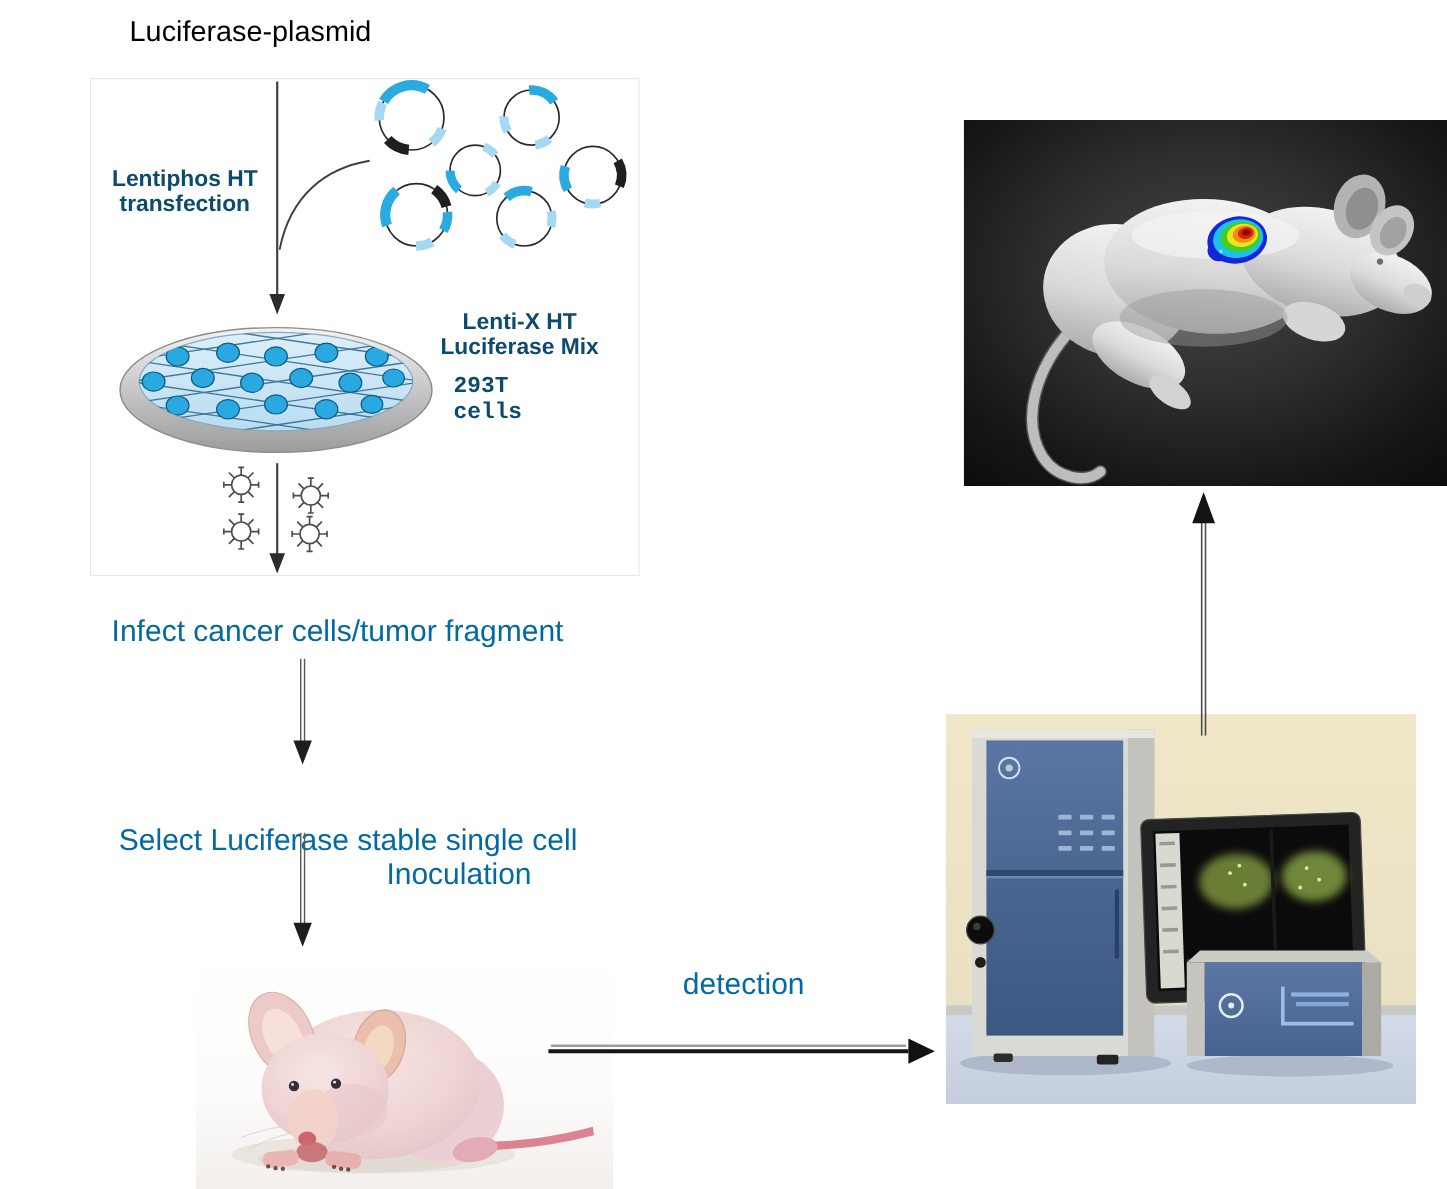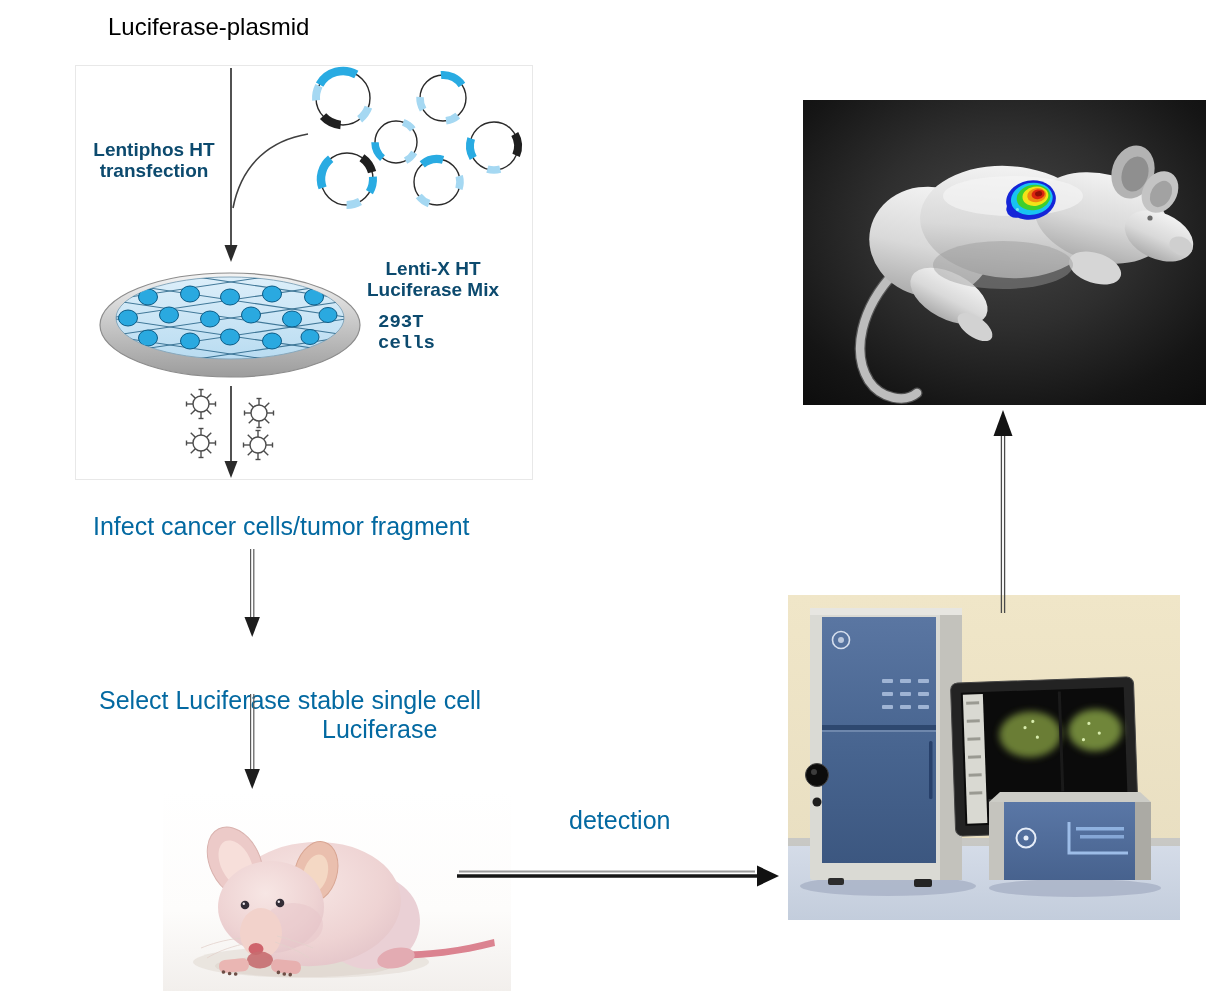--- a/index.html
+++ b/index.html
@@ -175,21 +175,21 @@
     </div>
     <div class="fig-label packaging">
       <div>Lenti-X HT</div>
       <div>Luciferase Mix</div>
     </div>
     <div class="fig-label cells">293T cells</div>
   </div>
 
   <div class="abs step infect">Infect cancer cells/tumor fragment</div>
   <div class="abs step select">Select Luciferase stable single cell</div>
-  <div class="abs step inoculation">Luciferase</div>
+  <div class="abs step inoculation">Inoculation</div>
   <div class="abs step detection">detection</div>
 
   <div class="abs photo nude">
     <svg width="348" height="201" viewBox="0 0 348 201">
       <defs>
         <linearGradient id="photoBgG" x1="0" y1="0" x2="0" y2="1">
           <stop offset="0" stop-color="#ffffff"></stop>
             <stop offset="0.6" stop-color="#fdfcfb"></stop>
             <stop offset="1" stop-color="#f2efec"></stop>
         </linearGradient>

